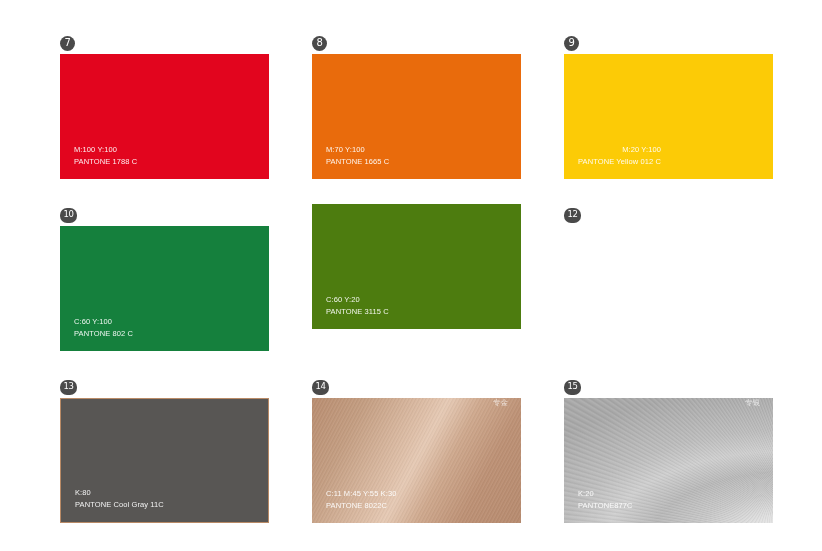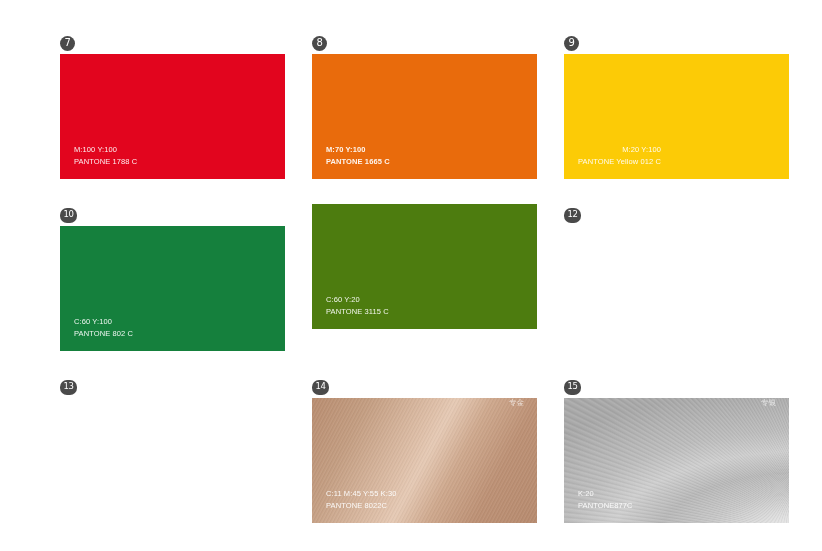--- a/index.html
+++ b/index.html
@@ -53,21 +53,21 @@
     box-sizing: border-box;
   }
   .badge.wide {
     width: 17px;
     font-size: 8.5px;
     border-radius: 7px;
   }
 
   .chip {
     position: relative;
-    width: 225px;
+    width: 209px;
     height: 125px;
     box-sizing: border-box;
     overflow: hidden;
   }
 
   .chip.bordered {
     border: 1px solid #b98a66;
   }
 
   .chip-caption {
@@ -150,21 +150,21 @@
         <div class="chip-caption">
           <span class="cmyk">M:100  Y:100</span>
           <span class="pantone">PANTONE 1788 C</span>
         </div>
       </div>
     </div>
     <div class="swatch-cell">
       <div class="badge-row">
         <span class="badge">8</span>
       </div>
-      <div class="chip solid" style="--chip: #E96B0C; background-color: rgb(233, 107, 12); font-weight: bold;">
+      <div class="chip solid" style="--chip: #E96B0C; background-color: rgb(233, 107, 12);">
         <div class="chip-caption">
           <span class="cmyk">M:70  Y:100</span>
           <span class="pantone">PANTONE 1665 C</span>
         </div>
       </div>
     </div>
     <div class="swatch-cell">
       <div class="badge-row">
         <span class="badge">9</span>
       </div>
@@ -196,20 +196,26 @@
     </div>
     <div class="swatch-cell">
       <div class="badge-row">
         <span class="badge wide">12</span>
       </div>
     </div>
     <div class="swatch-cell">
       <div class="badge-row">
         <span class="badge wide">13</span>
       </div>
+      <div class="chip solid bordered" style="--chip: #585654; background-color: rgb(88, 86, 84);">
+        <div class="chip-caption">
+          <span class="cmyk">K:80</span>
+          <span class="pantone">PANTONE Cool Gray 11C</span>
+        </div>
+      </div>
     </div>
     <div class="swatch-cell">
       <div class="badge-row">
         <span class="badge wide">14</span>
       </div>
       <div class="chip copper">
         <div class="corner-tag">专金</div>
         <div class="chip-caption">
           <span class="cmyk">C:11  M:45  Y:55  K:30</span>
           <span class="pantone">PANTONE 8022C</span>

